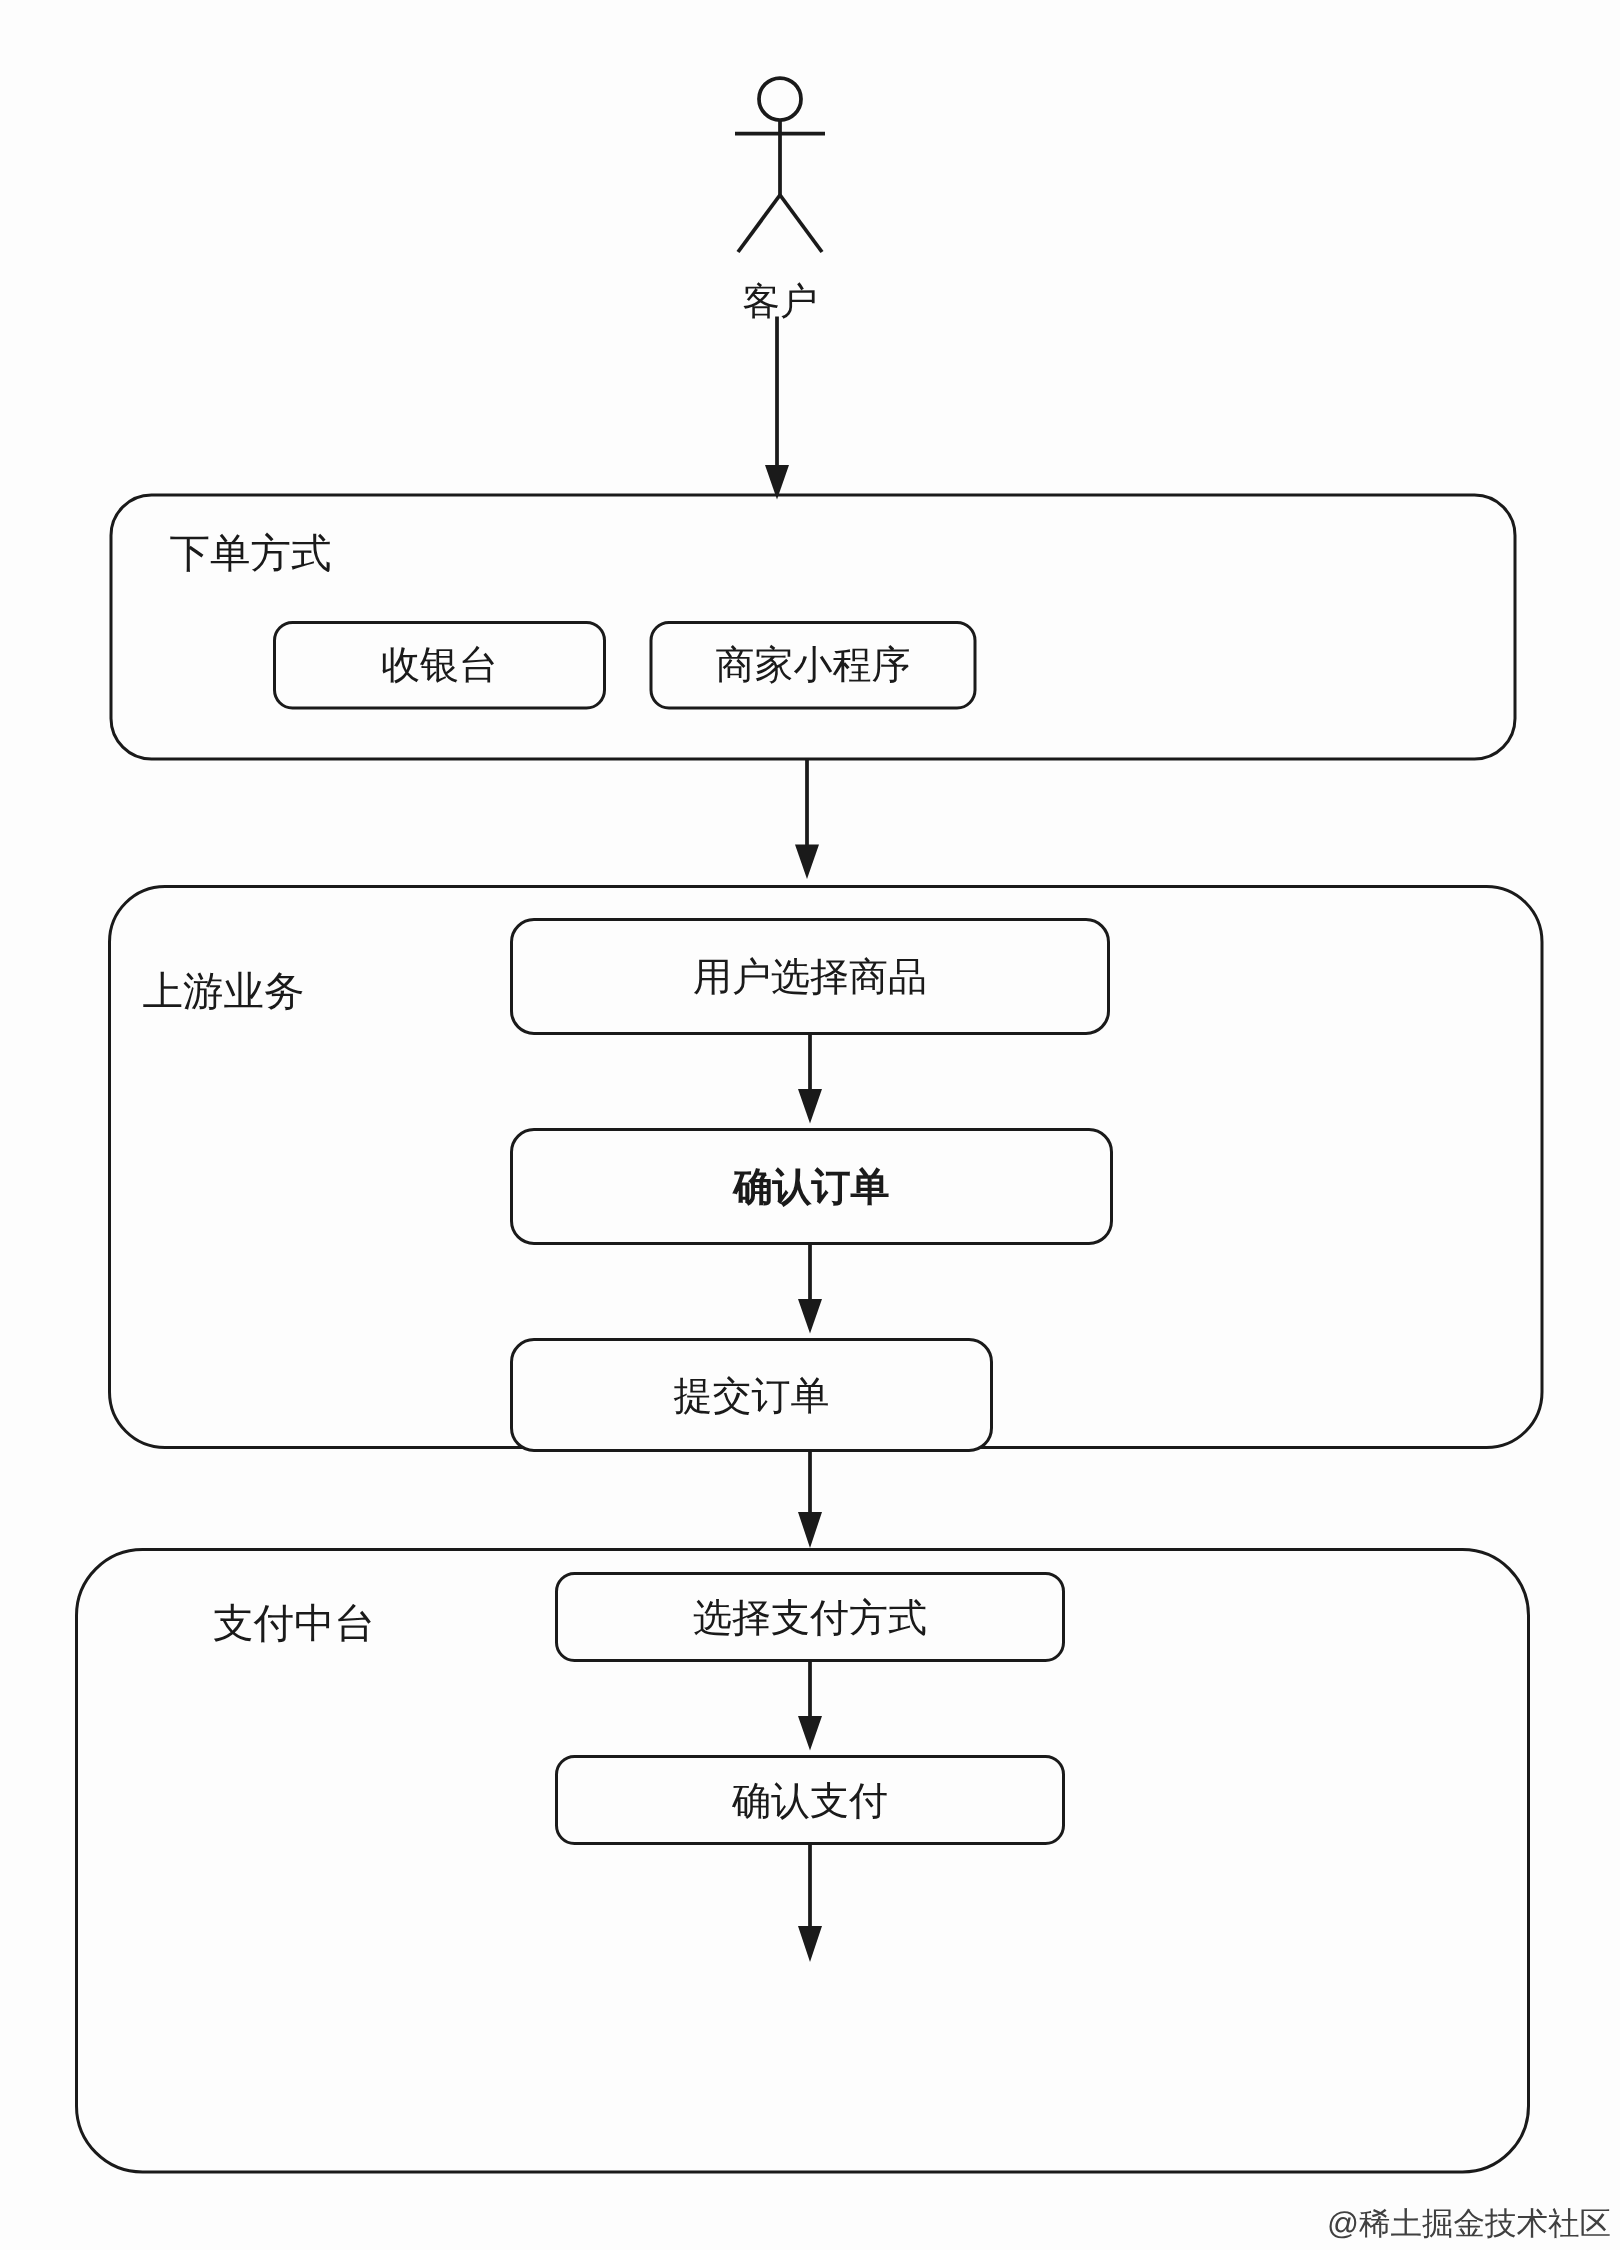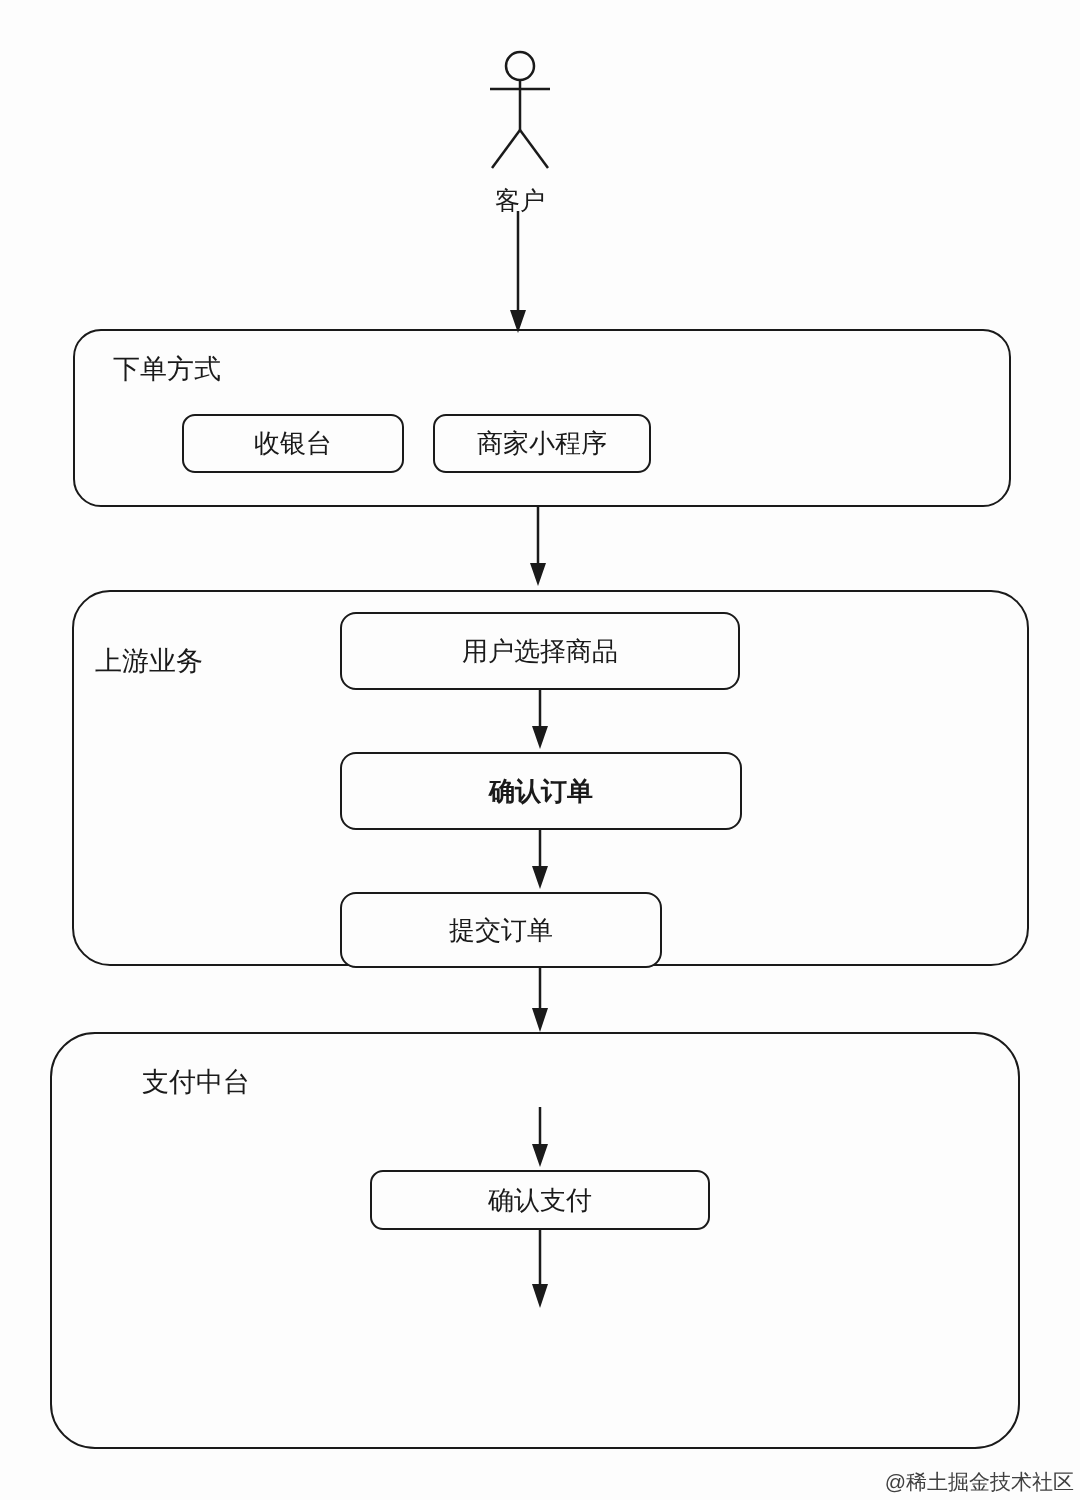--- a/index.html
+++ b/index.html
@@ -137,17 +137,18 @@
   <div class="node node-miniapp">商家小程序</div>
 
   <div class="group group-b"></div>
   <div class="group-title title-b">上游业务</div>
   <div class="node node-select-goods">用户选择商品</div>
   <div class="node node-confirm-order">确认订单</div>
   <div class="node node-submit-order">提交订单</div>
 
   <div class="group group-c"></div>
   <div class="group-title title-c">支付中台</div>
+  <div class="node node-pay-method">选择支付方式</div>
   <div class="node node-pay-confirm">确认支付</div>
 
   <div class="watermark">@稀土掘金技术社区</div>
 
 </div>
 
 </body></html>

